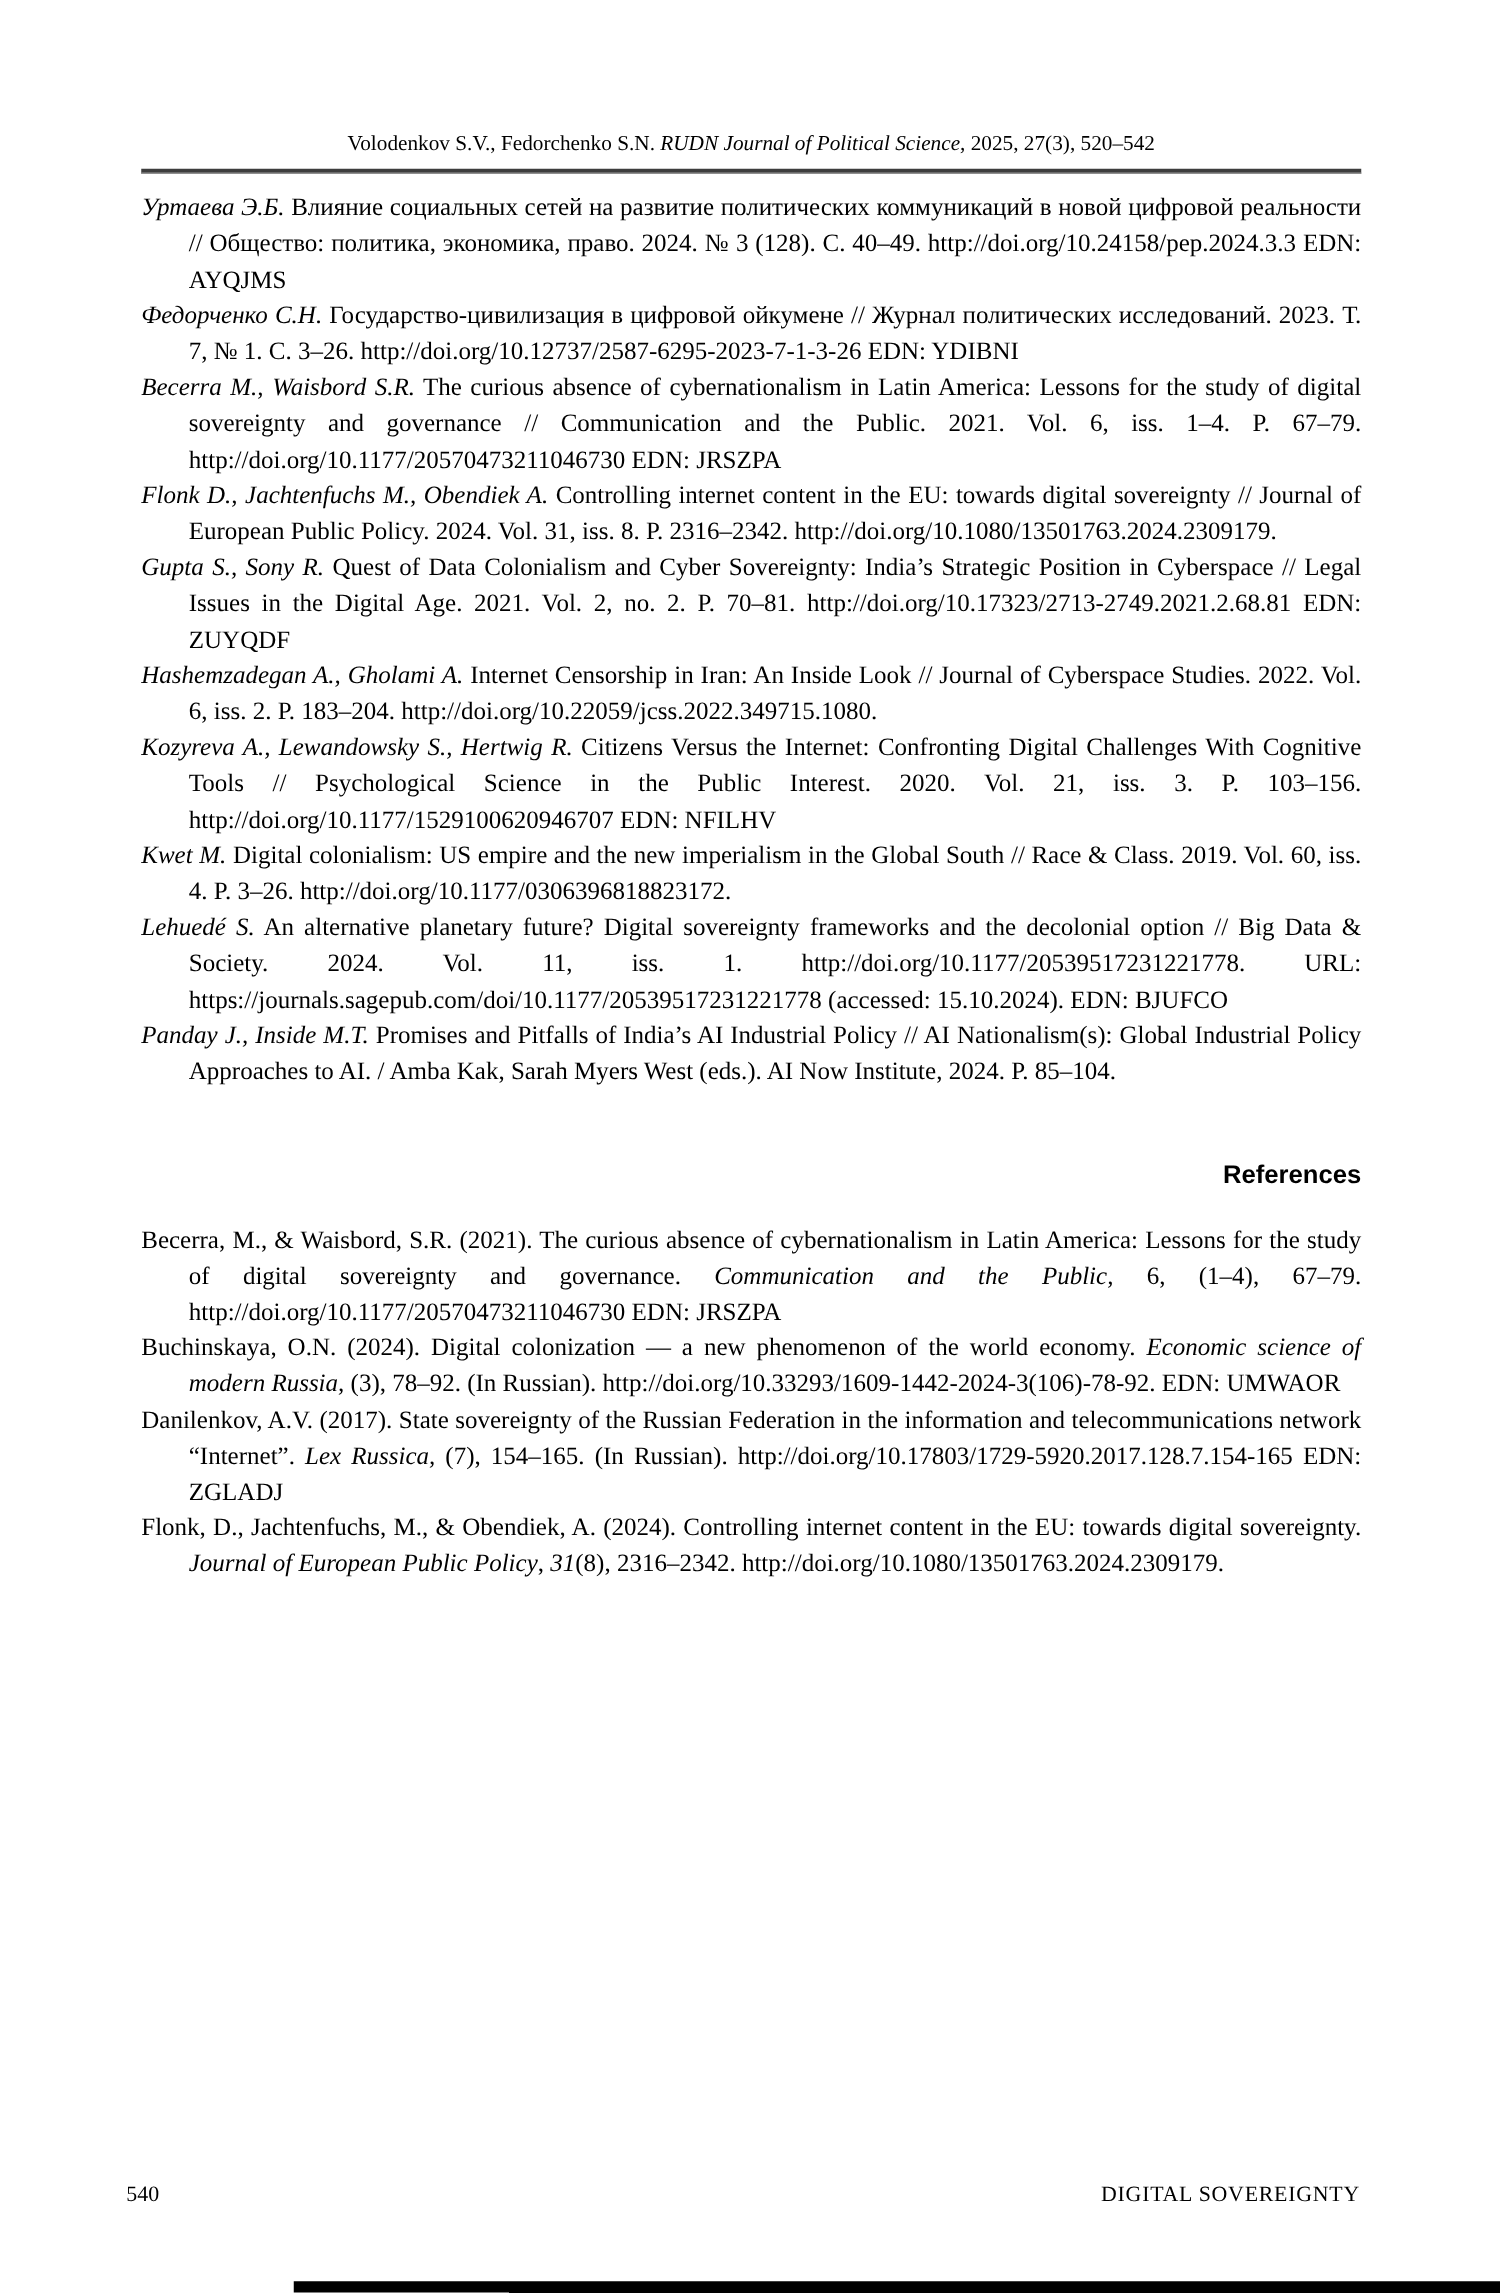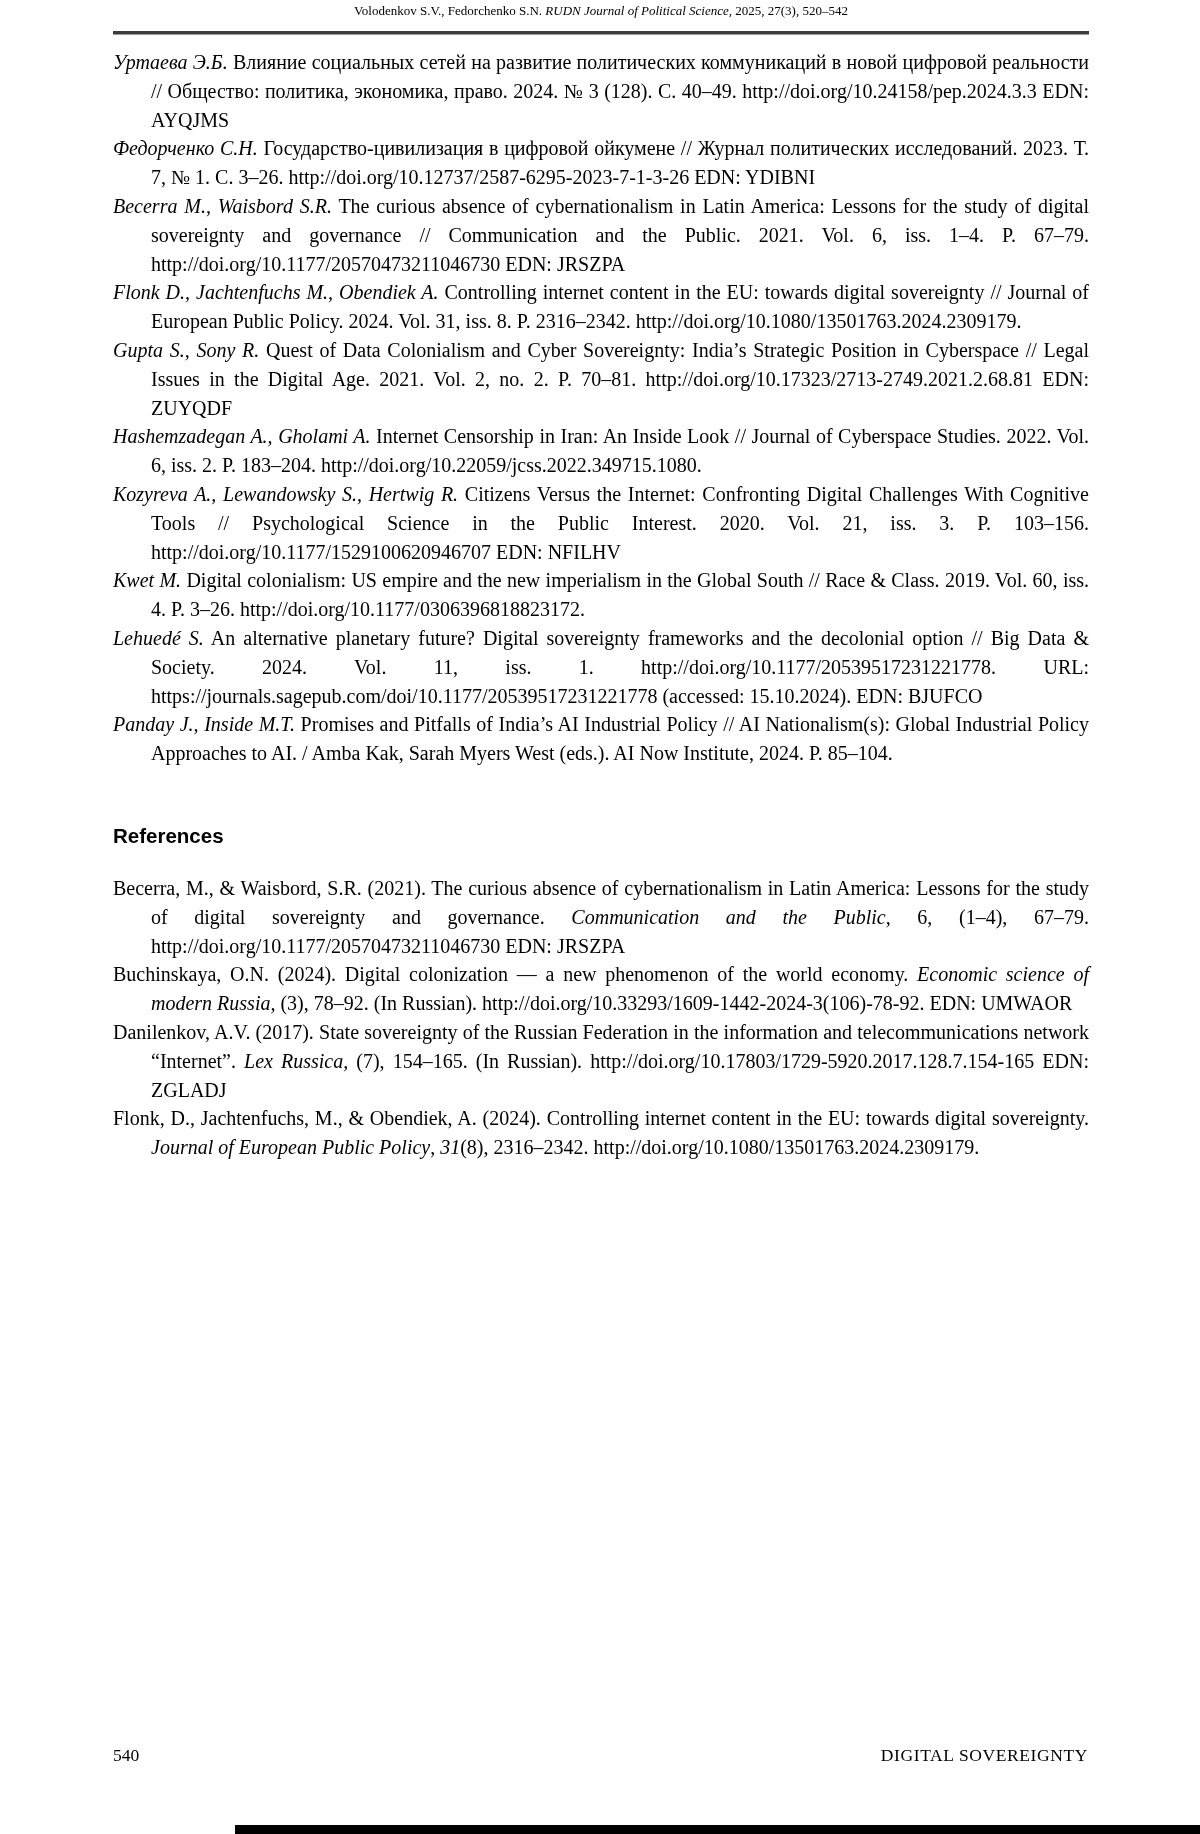--- a/index.html
+++ b/index.html
@@ -12,22 +12,23 @@
     position: relative;
     overflow: hidden;
   }
   .content {
     position: absolute;
     left: 113px;
     top: 0;
     width: 976px;
   }
   .running-head {
+    margin-top: 104px;
     text-align: center;
-    font-size: 13px;
+    font-size: 17px;
     line-height: 21px;
     white-space: nowrap;
   }
   .head-rule {
     height: 3px;
     background: #3d3d3d;
     border-bottom: 1px solid #9a9a9a;
     margin-top: 10px;
   }
   .biblio { margin-top: 13px; }
@@ -37,26 +38,26 @@
     font-size: 20px;
     line-height: 28.8px;
     padding-left: 38px;
     text-indent: -38px;
   }
   .it { font-style: italic; }
   .refs-heading {
     font-family: "Liberation Sans", sans-serif;
     font-weight: bold;
     font-size: 20.5px;
-    text-align: left;
+    text-align: right;
     margin: 56px 0 26px 0;
   }
   .page-footer {
     position: absolute;
-    left: 113px;
+    left: 101px;
     right: 112px;
     top: 1697px;
     font-size: 17.5px;
     display: flex;
     justify-content: space-between;
     align-items: baseline;
   }
   .running-title { letter-spacing: 0.6px; margin-top: 48px; }
   .scan-bar {
     position: absolute;

